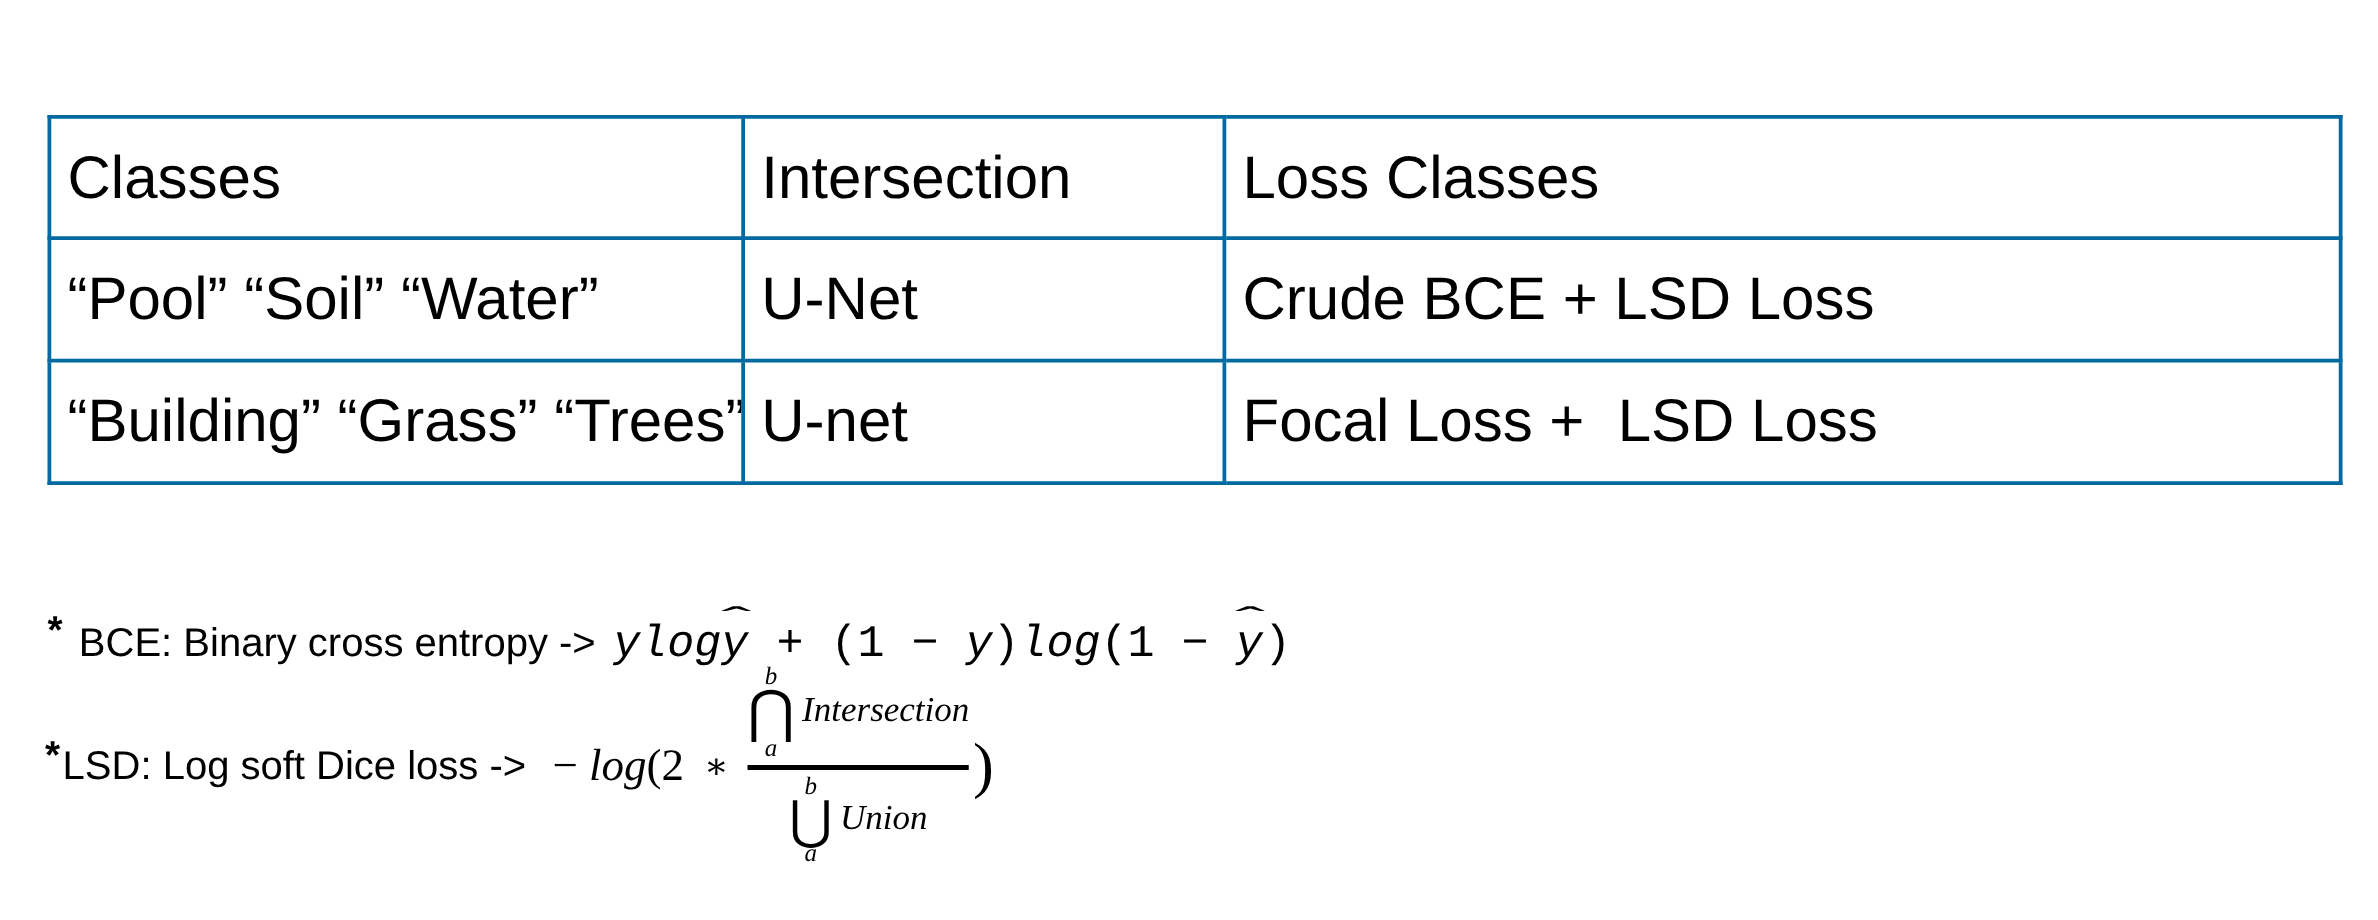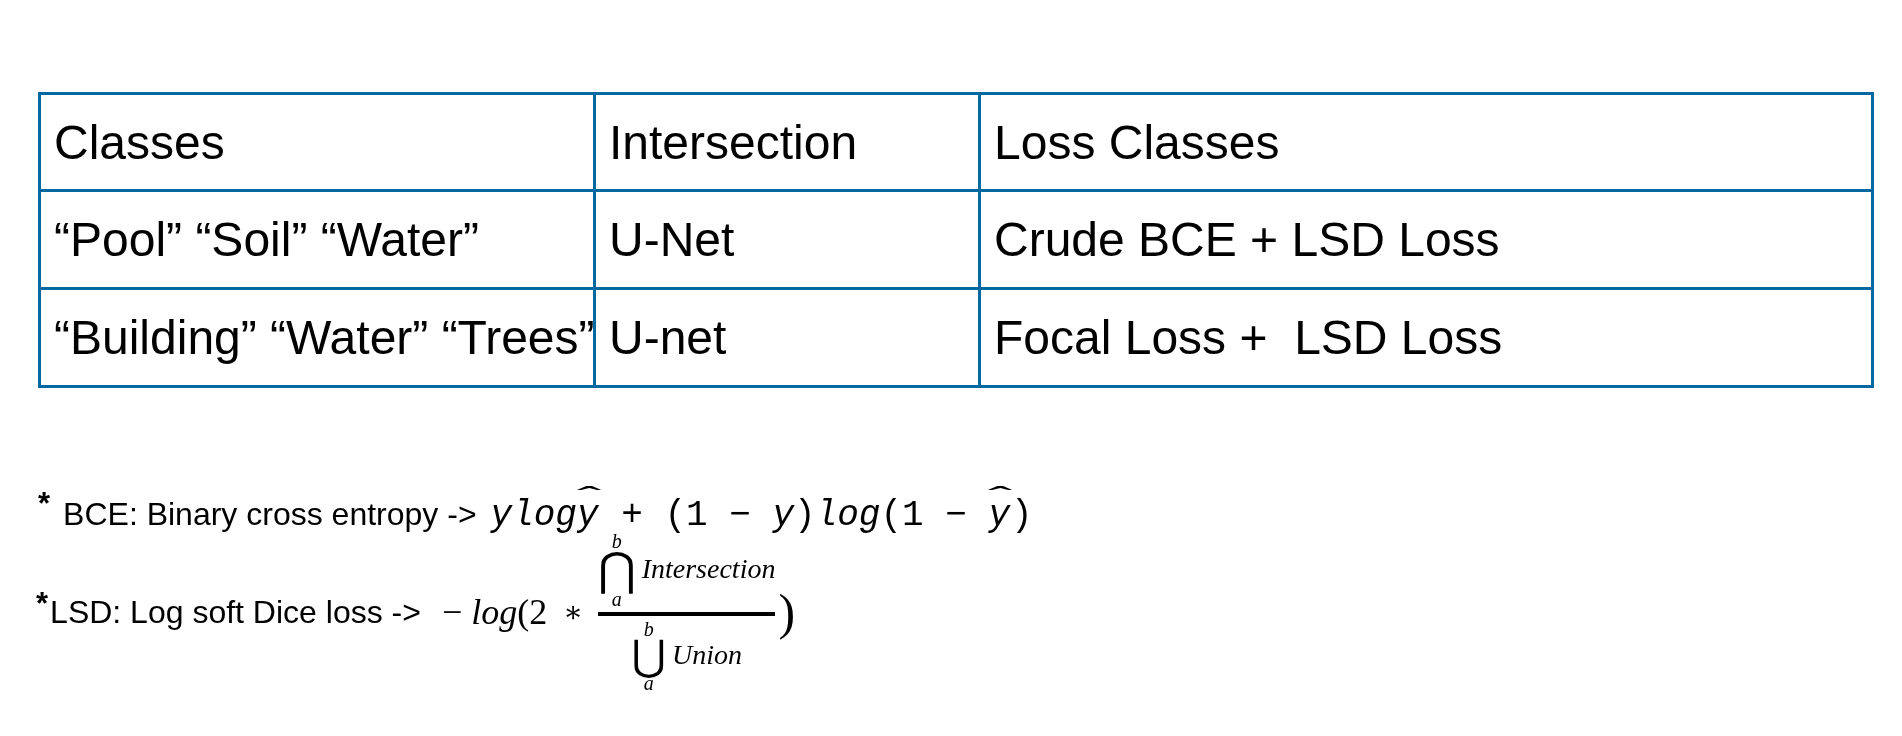--- a/index.html
+++ b/index.html
@@ -154,21 +154,21 @@
     <td>Classes</td>
     <td>Intersection</td>
     <td>Loss Classes</td>
   </tr>
   <tr class="r-body">
     <td>“Pool” “Soil” “Water”</td>
     <td>U-Net</td>
     <td>Crude BCE + LSD Loss</td>
   </tr>
   <tr class="r-body">
-    <td>“Building” “Water” “Trees”</td>
+    <td>“Building” “Grass” “Trees”</td>
     <td>U-net</td>
     <td>Focal Loss + &nbsp;LSD Loss</td>
   </tr>
 </tbody>
   </table>
 
 <div class="fn" id="fn1">
   <span class="star">*</span>
   <span class="fn-label">BCE: Binary cross entropy -&gt;</span>
   <span class="math"><span class="mi">ylog</span><span class="hatted"><span class="hat">ˆ</span><span class="mi">y</span></span><span class="mu"> + </span><span class="mu">(1 − </span><span class="mi">y</span><span class="mu">)</span><span class="mi">log</span><span class="mu">(1 − </span><span class="hatted"><span class="hat">ˆ</span><span class="mi">y</span></span><span class="mu">)</span></span>

